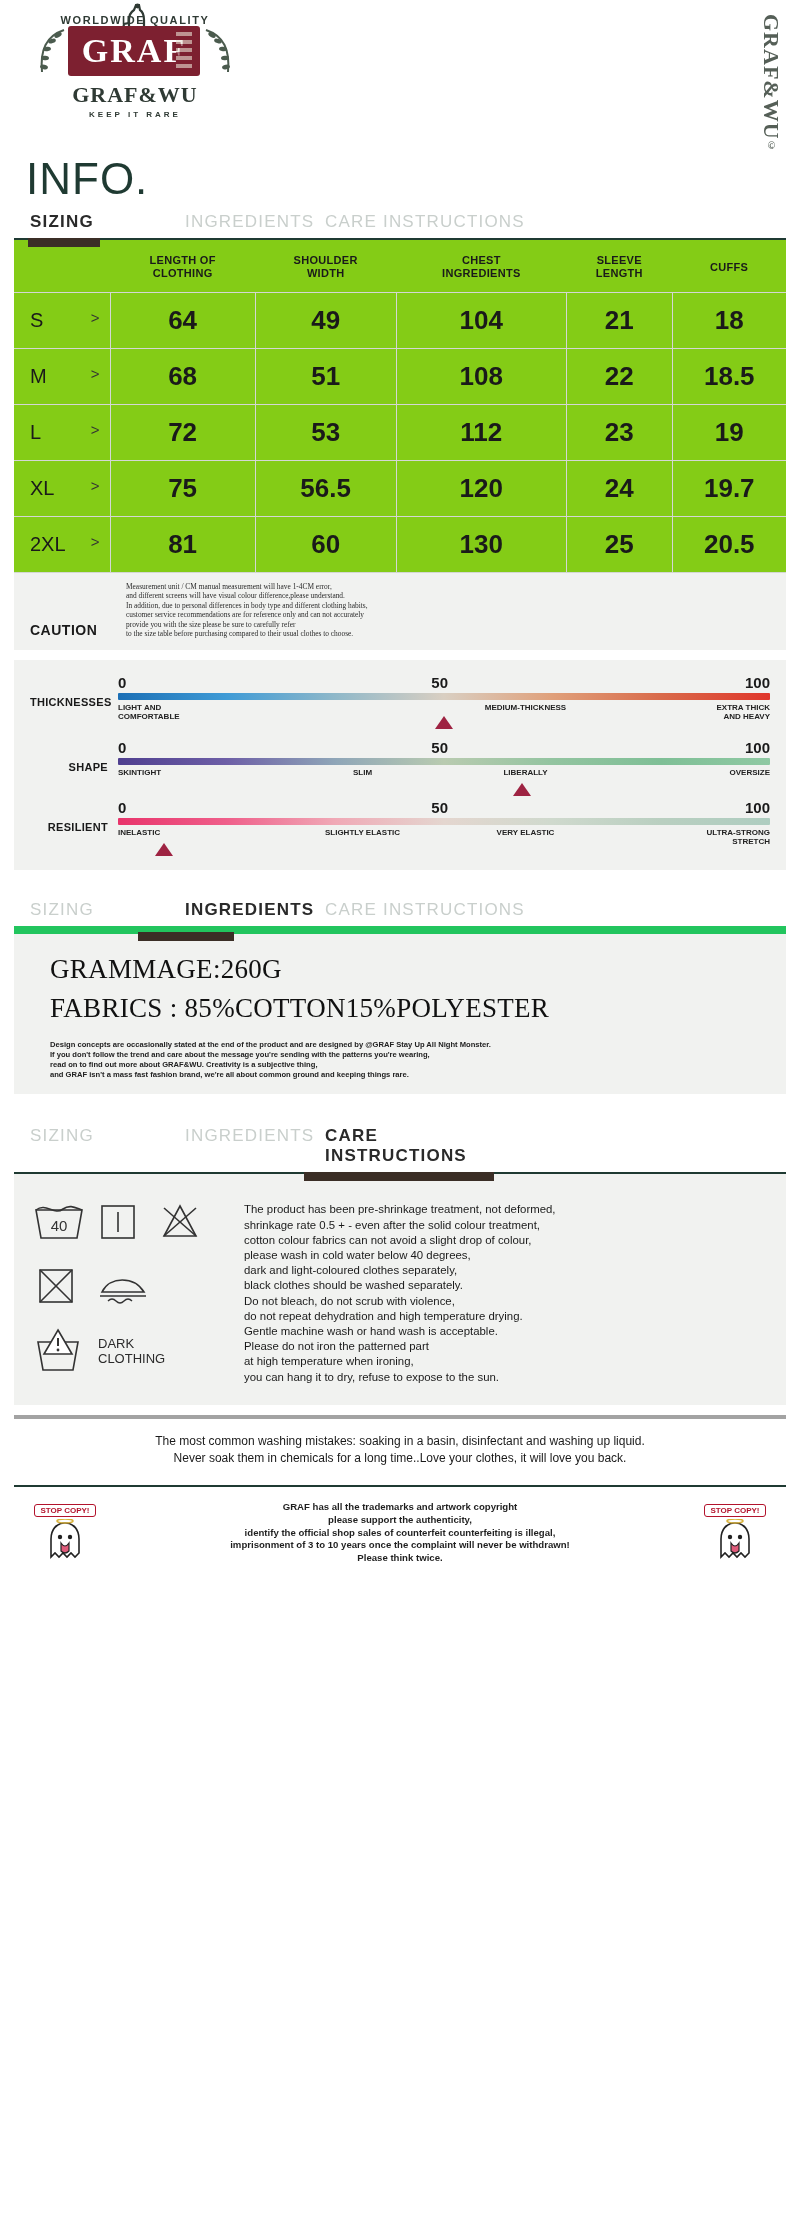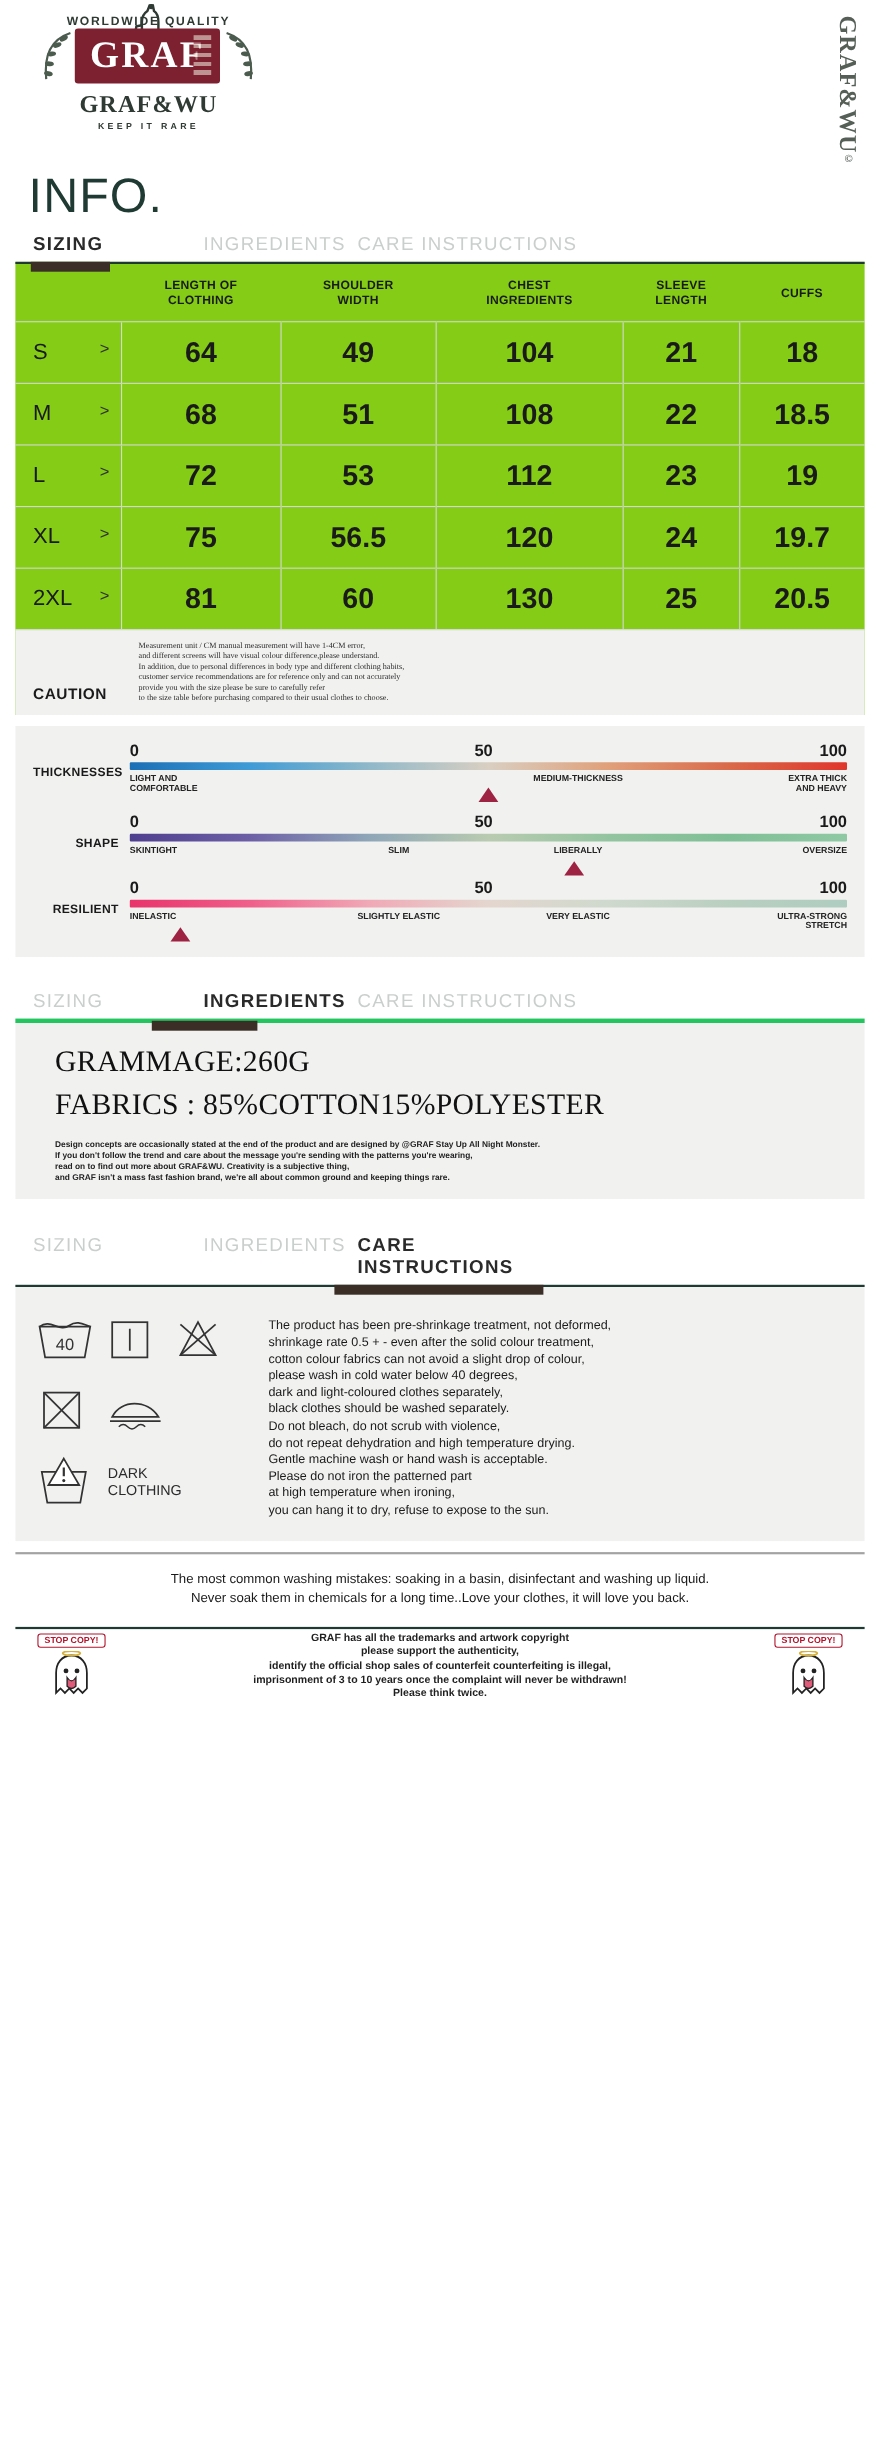--- a/index.html
+++ b/index.html
@@ -246,21 +246,21 @@
     border-left: 9px solid transparent;
     border-right: 9px solid transparent;
     border-bottom: 13px solid #9e2342;
     top: 42px;
   }
 
   
   .ing-panel {
     margin: 0 14px;
     background: #f1f2f0;
-    border-top: 4px solid #22c55e;
+    border-top: 8px solid #22c55e;
     position: relative;
     padding: 20px 18px 14px 36px;
   }
   .ing-line {
     font-family: "Liberation Serif", serif;
     font-size: 27px;
     letter-spacing: .3px;
     margin-bottom: 8px;
     color: #111;
   }
@@ -298,31 +298,31 @@
     padding-left: 12px;
     padding-top: 2px;
     color: #1a1a1a;
   }
 
   .mistakes {
     text-align: center;
     font-size: 12px;
     line-height: 17px;
     padding: 14px 24px 12px 24px;
-    border-top: 2px solid #a3a3a3;
+    border-top: 4px solid #a3a3a3;
     margin: 10px 14px 0 14px;
   }
 
   
   .footer {
     margin: 6px 14px 0 14px;
     border-top: 2px solid #1f3a32;
     display: flex;
     align-items: center;
-    padding: 0 6px 14px 6px;
+    padding: 12px 6px 14px 6px;
   }
   .stop-badge { width: 90px; flex: none; text-align: center; }
   .stop-title {
     font-size: 8px; font-weight: bold; color: #b3132c;
     border: 1px solid #b3132c; border-radius: 3px;
     display: inline-block; padding: 1px 5px; line-height: 9px;
   }
   .ghost { margin-top: 2px; }
   .footer-text {
     flex: 1;

